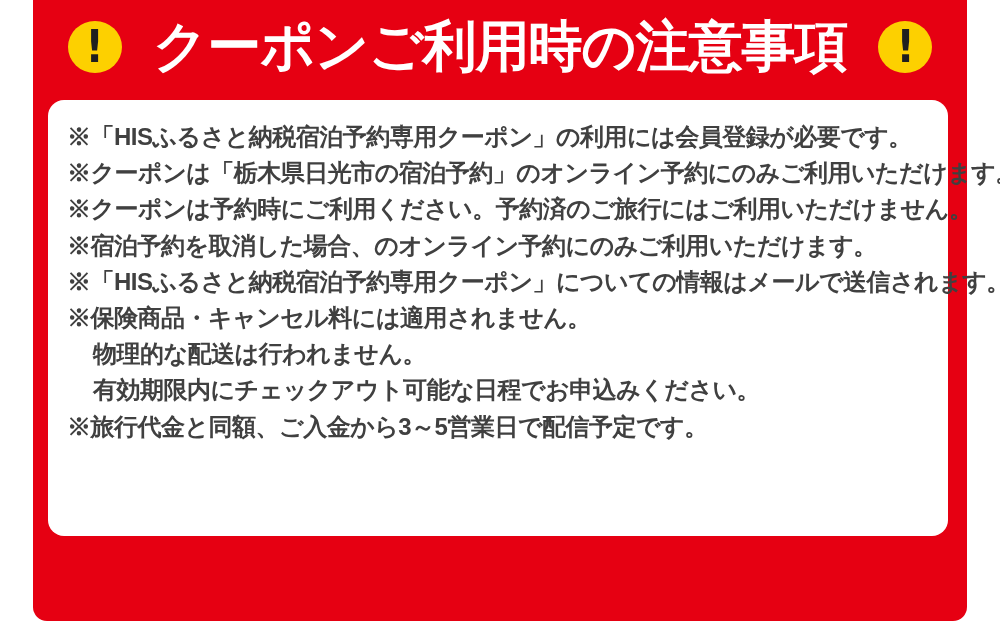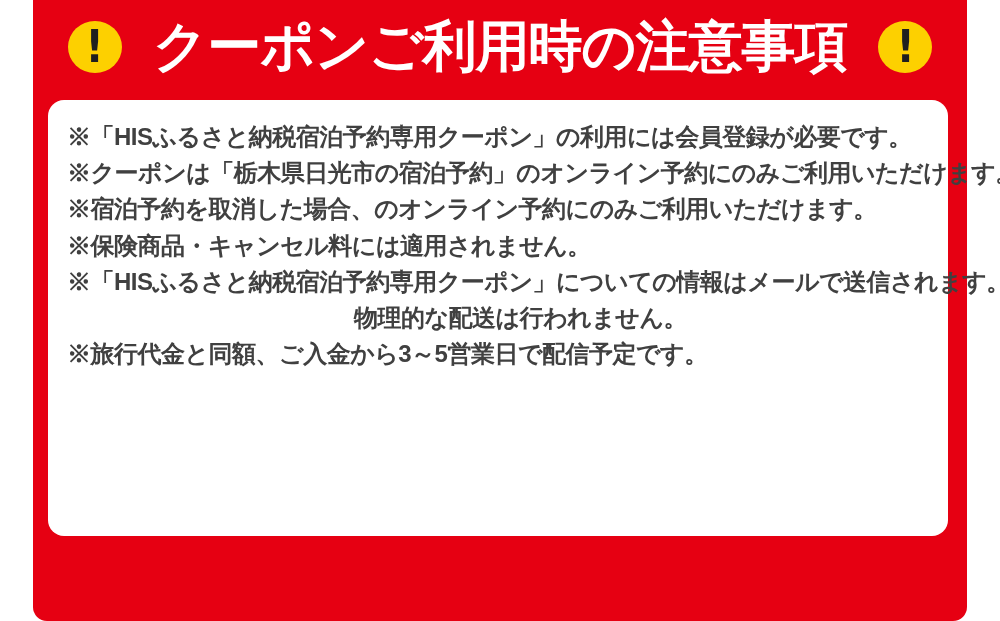--- a/index.html
+++ b/index.html
@@ -77,21 +77,20 @@
   .note-line {
     font-size: 24px;
     line-height: 36.2px;
     font-weight: 600;
     letter-spacing: -0.5px;
     color: var(--text-color, #404040);
     white-space: nowrap;
   }
   .note-line.cont {
     padding-left: 26px;
-    text-align: center;
   }
 </style>
 </head>
 <body>
 
 <div class="page">
   <div class="banner">
 
     <div class="header">
       <span class="warn-icon">
@@ -99,21 +98,23 @@
       </span>
       <h1 class="title">クーポンご利用時の注意事項</h1>
       <span class="warn-icon">
         <span class="warn-mark">!</span>
       </span>
     </div>
 
     <div class="notice-box">
       <div class="note-line">※「HISふるさと納税宿泊予約専用クーポン」の利用には会員登録が必要です。</div>
       <div class="note-line">※クーポンは「栃木県日光市の宿泊予約」のオンライン予約にのみご利用いただけます。</div>
+      <div class="note-line">※クーポンは予約時にご利用ください。予約済のご旅行にはご利用いただけません。</div>
       <div class="note-line">※宿泊予約を取消した場合、のオンライン予約にのみご利用いただけます。</div>
+      <div class="note-line">※「HISふるさと納税宿泊予約専用クーポン」についての情報はメールで送信されます。</div>
       <div class="note-line">※保険商品・キャンセル料には適用されません。</div>
-      <div class="note-line">※「HISふるさと納税宿泊予約専用クーポン」についての情報はメールで送信されます。</div>
       <div class="note-line cont">物理的な配送は行われません。</div>
+      <div class="note-line cont">有効期限内にチェックアウト可能な日程でお申込みください。</div>
       <div class="note-line">※旅行代金と同額、ご入金から3～5営業日で配信予定です。</div>
     </div>
 
   </div>
 </div>
 
 </body></html>

